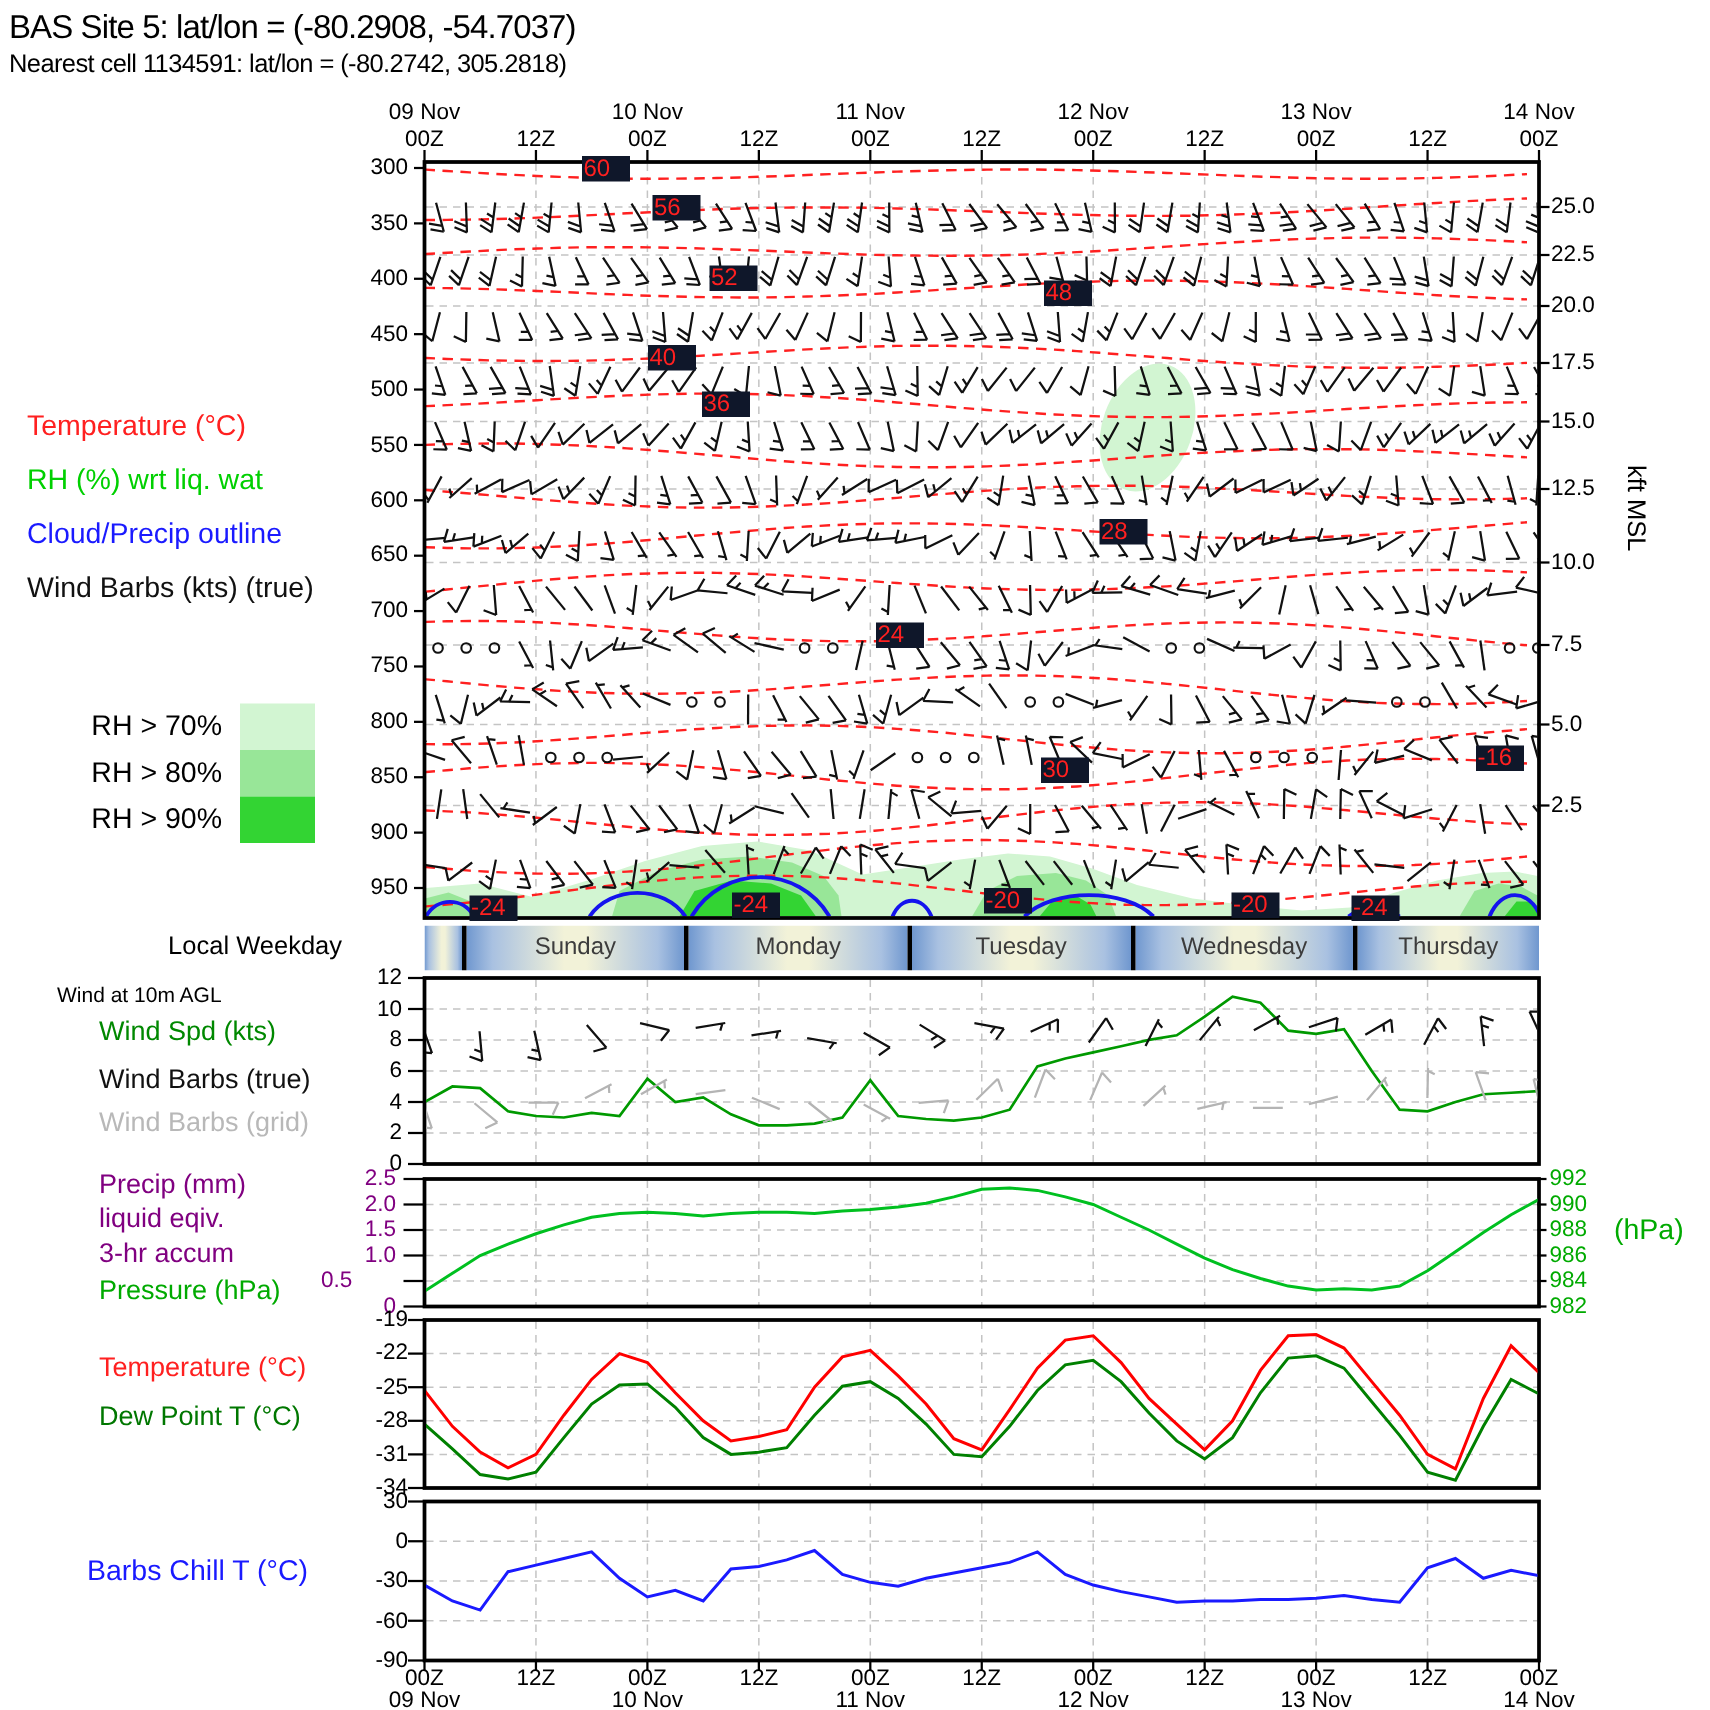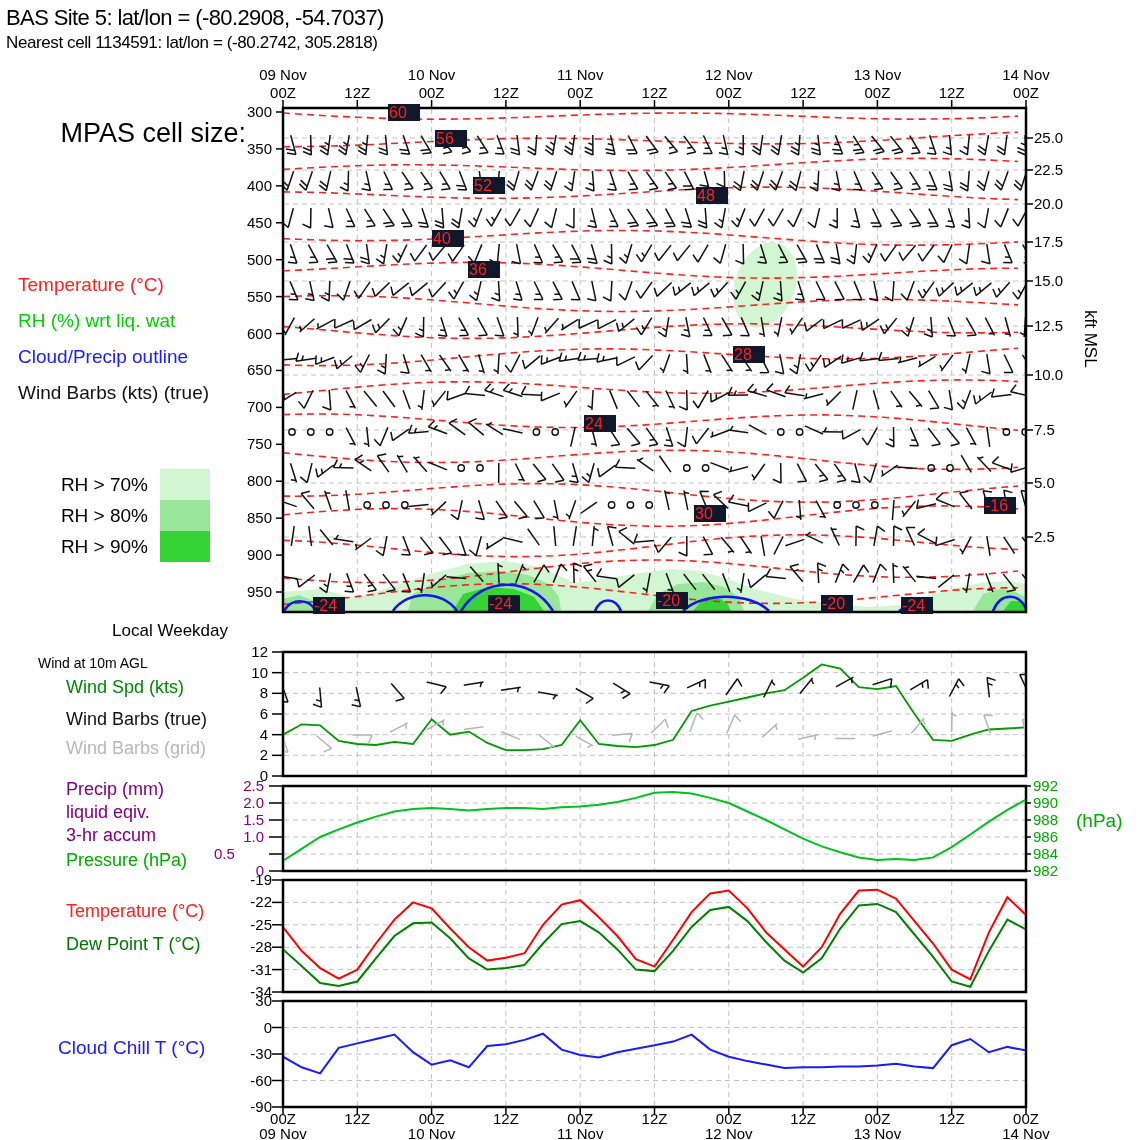--- a/index.html
+++ b/index.html
@@ -811,26 +811,33 @@
         <line x1="272" y1="1027.5" x2="284" y2="1027.5"></line>
         <line x1="272" y1="1054" x2="284" y2="1054"></line>
         <line x1="272" y1="1080.5" x2="284" y2="1080.5"></line>
         <line x1="272" y1="1107" x2="284" y2="1107"></line>
       </g>
     </svg>
 
   <div class="t title-l">BAS Site 5: lat/lon = (-80.2908, -54.7037)</div>
   <div class="t title-sub">Nearest cell 1134591: lat/lon = (-80.2742, 305.2818)</div>
 
-  <div class="t cell1">MPAS cell size:</div>
 
   <div id="legend"></div>
   <div id="rhlegend"></div>
 
   <div class="t lw">Local Weekday</div>
+  <div id="weekbar" style="position:absolute;left:283px;top:617px;width:743px;height:30px;overflow:hidden">
+      <div class="daycell" style="left: 0px; width: 24.7667px; color: rgb(60, 60, 60);"></div>
+      <div class="daycell daydiv" style="left: 24.7667px; width: 148.6px; color: rgb(60, 60, 60);">Sunday</div>
+      <div class="daycell daydiv" style="left: 173.367px; width: 148.6px; color: rgb(60, 60, 60);">Monday</div>
+      <div class="daycell daydiv" style="left: 321.967px; width: 148.6px; color: rgb(60, 60, 60);">Tuesday</div>
+      <div class="daycell daydiv" style="left: 470.567px; width: 148.6px; color: rgb(60, 60, 60);">Wednesday</div>
+      <div class="daycell daydiv" style="left: 619.167px; width: 123.833px; color: rgb(60, 60, 60);">Thursday</div>
+    </div>
 
   <div class="t hpa">(hPa)</div>
   <div class="t kft">kft MSL</div>
 <div class="t" style="left: 243px; top: 66px; width: 80px; text-align: center; font-size: 15px; color: rgb(0, 0, 0);">09 Nov</div>
     <div class="t" style="left: 391.6px; top: 66px; width: 80px; text-align: center; font-size: 15px; color: rgb(0, 0, 0);">10 Nov</div>
     <div class="t" style="left: 540.2px; top: 66px; width: 80px; text-align: center; font-size: 15px; color: rgb(0, 0, 0);">11 Nov</div>
     <div class="t" style="left: 688.8px; top: 66px; width: 80px; text-align: center; font-size: 15px; color: rgb(0, 0, 0);">12 Nov</div>
     <div class="t" style="left: 837.4px; top: 66px; width: 80px; text-align: center; font-size: 15px; color: rgb(0, 0, 0);">13 Nov</div>
     <div class="t" style="left: 986px; top: 66px; width: 80px; text-align: center; font-size: 15px; color: rgb(0, 0, 0);">14 Nov</div>
     <div class="t" style="left: 243px; top: 84px; width: 80px; text-align: center; font-size: 15px; color: rgb(0, 0, 0);">00Z</div>
@@ -943,14 +950,14 @@
     <div class="t" style="left: 38px; top: 655px; width: auto; text-align: left; font-size: 14px; color: rgb(0, 0, 0);">Wind at 10m AGL</div>
     <div class="t" style="left: 66px; top: 677px; width: auto; text-align: left; font-size: 18px; color: rgb(0, 136, 0);">Wind Spd (kts)</div>
     <div class="t" style="left: 66px; top: 709px; width: auto; text-align: left; font-size: 18px; color: rgb(17, 17, 17);">Wind Barbs (true)</div>
     <div class="t" style="left: 66px; top: 738px; width: auto; text-align: left; font-size: 18px; color: rgb(184, 184, 184);">Wind Barbs (grid)</div>
     <div class="t" style="left: 66px; top: 779px; width: auto; text-align: left; font-size: 18px; color: rgb(128, 0, 128);">Precip (mm)</div>
     <div class="t" style="left: 66px; top: 802px; width: auto; text-align: left; font-size: 18px; color: rgb(128, 0, 128);">liquid eqiv.</div>
     <div class="t" style="left: 66px; top: 825px; width: auto; text-align: left; font-size: 18px; color: rgb(128, 0, 128);">3-hr accum</div>
     <div class="t" style="left: 66px; top: 850px; width: auto; text-align: left; font-size: 18px; color: rgb(0, 170, 0);">Pressure (hPa)</div>
     <div class="t" style="left: 66px; top: 901px; width: auto; text-align: left; font-size: 18px; color: rgb(255, 32, 32);">Temperature (°C)</div>
     <div class="t" style="left: 66px; top: 934px; width: auto; text-align: left; font-size: 18px; color: rgb(0, 119, 0);">Dew Point T (°C)</div>
-    <div class="t" style="left: 58px; top: 1037px; width: auto; text-align: left; font-size: 19px; color: rgb(26, 26, 255);">Cloud Chill T (°C)</div>
+    <div class="t" style="left: 58px; top: 1037px; width: auto; text-align: left; font-size: 19px; color: rgb(26, 26, 255);">Barbs Chill T (°C)</div>
   </div>
 
 </body></html>

